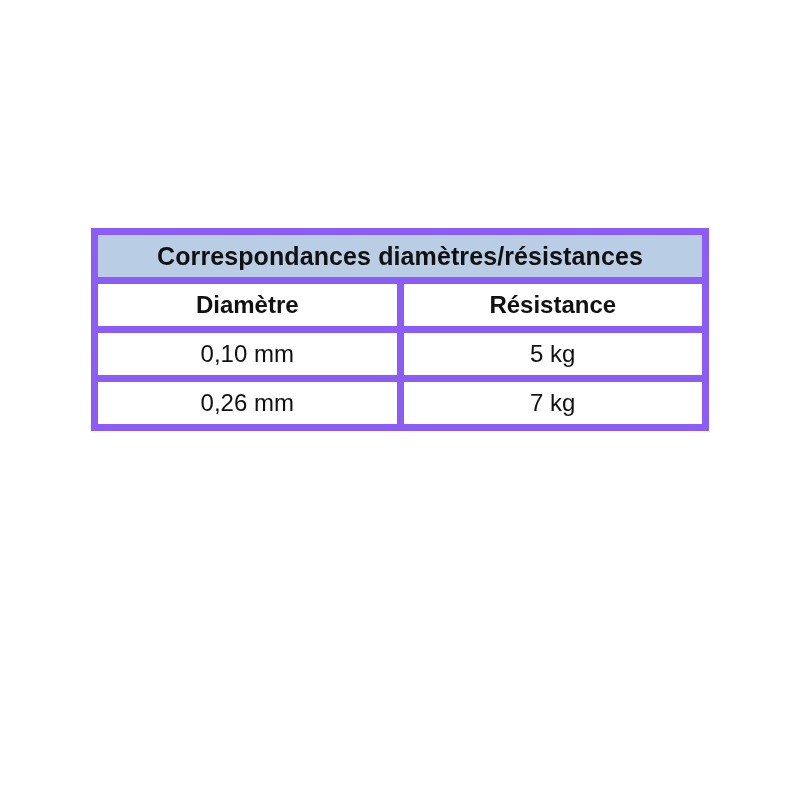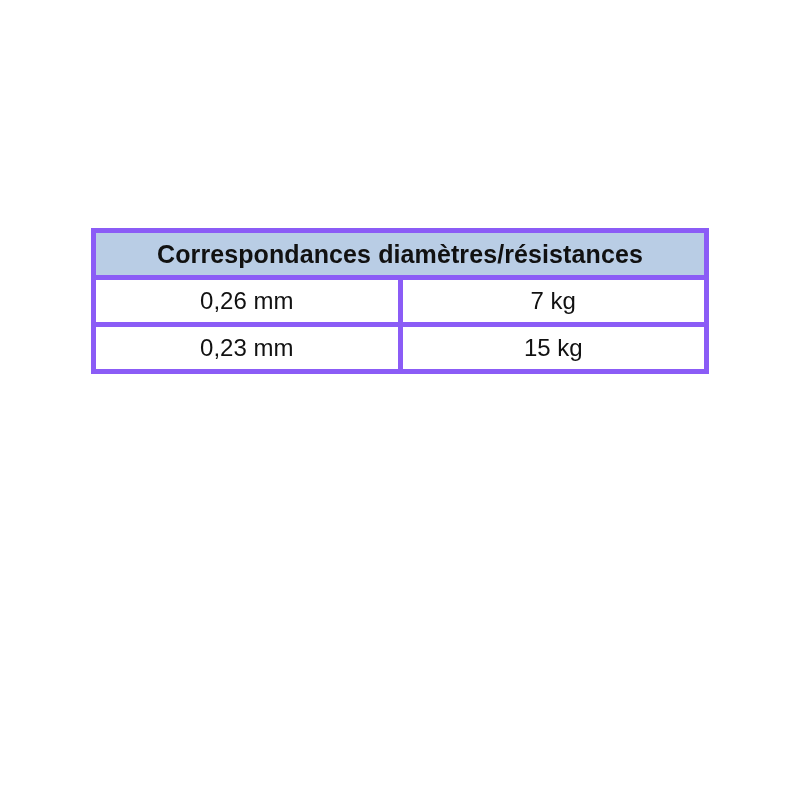--- a/index.html
+++ b/index.html
@@ -27,21 +27,21 @@
   }
 
   table.spec-table {
     border-collapse: collapse;
     width: 100%;
     table-layout: fixed;
   }
 
   table.spec-table td,
   table.spec-table th {
-    border: 5px solid #8b5cf6;
+    border: 7px solid #8b5cf6;
     text-align: center;
     vertical-align: middle;
     color: #111111;
     padding: 0;
   }
 
   tr.title-row th {
     background: #b9cde5;
     font-size: 25px;
     font-weight: bold;
@@ -67,24 +67,28 @@
 </head>
 <body>
 
 <div id="page">
   <div class="table-wrap">
     <table class="spec-table">
       <tbody>
         <tr class="title-row">
           <th colspan="2">Correspondances diamètres/résistances</th>
         </tr>
+        <tr class="head-row">
+          <td class="col-diam">Diamètre</td>
+          <td class="col-res">Résistance</td>
+        </tr>
+        <tr class="data-row">
+          <td class="col-diam">0,10 mm</td>
+          <td class="col-res">5 kg</td>
+        </tr>
         <tr class="data-row">
           <td class="col-diam">0,26 mm</td>
           <td class="col-res">7 kg</td>
-        </tr>
-        <tr class="data-row">
-          <td class="col-diam">0,23 mm</td>
-          <td class="col-res">15 kg</td>
         </tr>
       </tbody>
     </table>
   </div>
 </div>
 
 </body></html>

